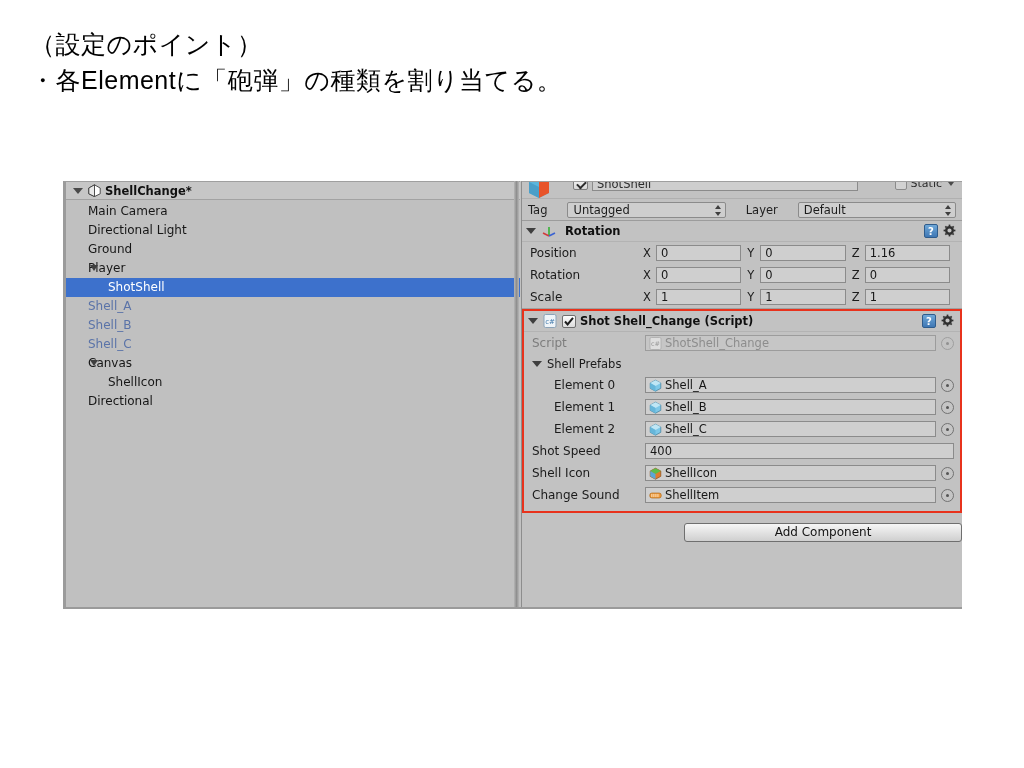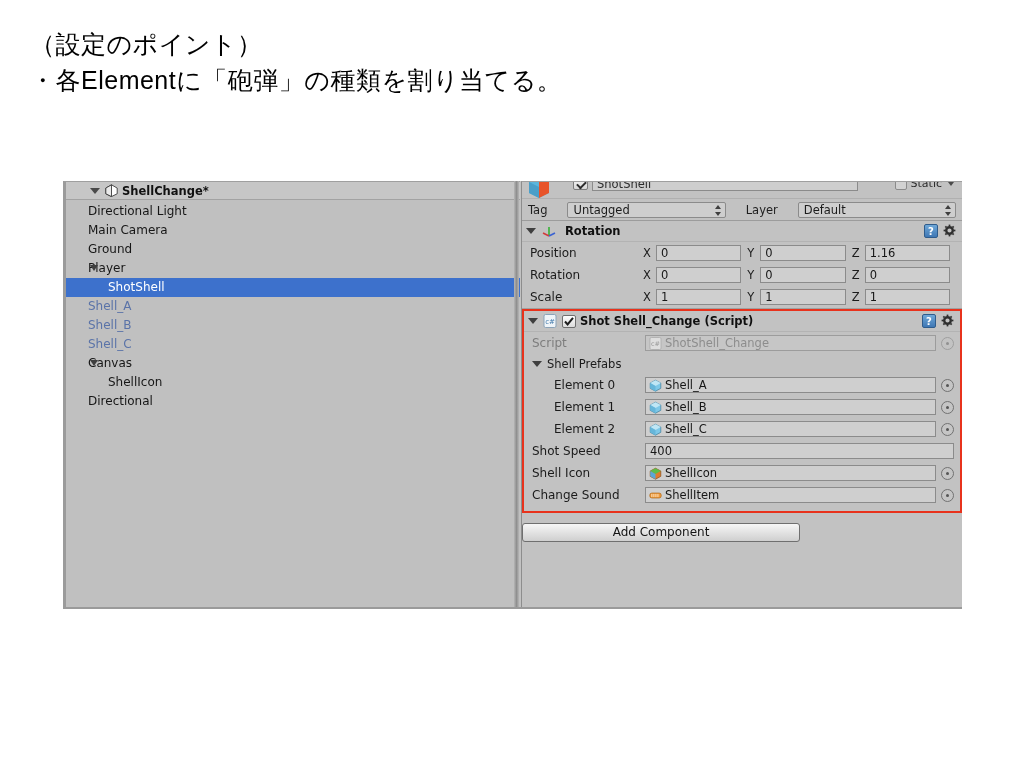--- a/index.html
+++ b/index.html
@@ -34,21 +34,21 @@
   #hierarchy {
     position:absolute; left:0; top:0;
     width:457px; height:428px;
     background:#c0c0c0;
     border-left:3px solid #9b9b9b;
     border-top:1px solid #9f9f9f;
   }
   #hierarchy-header {
     height:18px; background:#c6c6c6;
     border-bottom:1px solid #a2a2a2;
-    display:flex; align-items:center; padding-left:24px;
+    display:flex; align-items:center; padding-left:7px;
     position:relative;
   }
   .foldout {
     width:0; height:0; margin-right:5px;
     border-left:5px solid #4a4a4a; border-right:5px solid transparent;
     border-top:7px solid transparent; border-bottom:7px solid transparent;
     transform:translateY(0);
   }
   .foldout.open {
     width:0; height:0;
@@ -218,21 +218,21 @@
   .asset-ico { width:13px; height:13px; flex:0 0 auto; }
 
   
   #script-component {
     position:relative;
     border:2px solid #e8321c;
     margin:0;
   }
 
   #add-component-wrap {
-    display:flex; justify-content:flex-start; padding-top:10px;
+    display:flex; justify-content:flex-end; padding-top:10px;
   }
   #add-component-button {
     width:278px; height:19px;
     background:linear-gradient(#f6f6f6,#cfcfcf);
     border:1px solid #6f6f6f; border-radius:3px;
     font-size:12px; color:#141414;
     text-align:center; line-height:17px;
   }
 
   
@@ -265,22 +265,22 @@
         </svg>
       </span>
       <span id="hierarchy-title">ShellChange*</span>
       <span id="hierarchy-menu">
         <span class="bar s"></span>
         <span class="bar l" style="margin-left:0;width:18px;"></span>
         <span class="bar l" style="margin-left:0;width:18px;"></span>
       </span>
     </div>
     <div id="hierarchy-list">
+        <div class="h-row indent0"><span>Main Camera</span></div>
         <div class="h-row indent0"><span>Directional Light</span></div>
-        <div class="h-row indent0"><span>Main Camera</span></div>
         <div class="h-row indent0"><span>Ground</span></div>
         <div class="h-row indent0"><span class="tri"></span><span>Player</span></div>
         <div class="h-row indent1 selected"><span>ShotShell</span></div>
         <div class="h-row indent0 prefab"><span>Shell_A</span></div>
         <div class="h-row indent0 prefab"><span>Shell_B</span></div>
         <div class="h-row indent0 prefab"><span>Shell_C</span></div>
         <div class="h-row indent0"><span class="tri"></span><span>Canvas</span></div>
         <div class="h-row indent1"><span>ShellIcon</span></div>
         <div class="h-row indent0"><span>Directional</span></div>
       </div>

